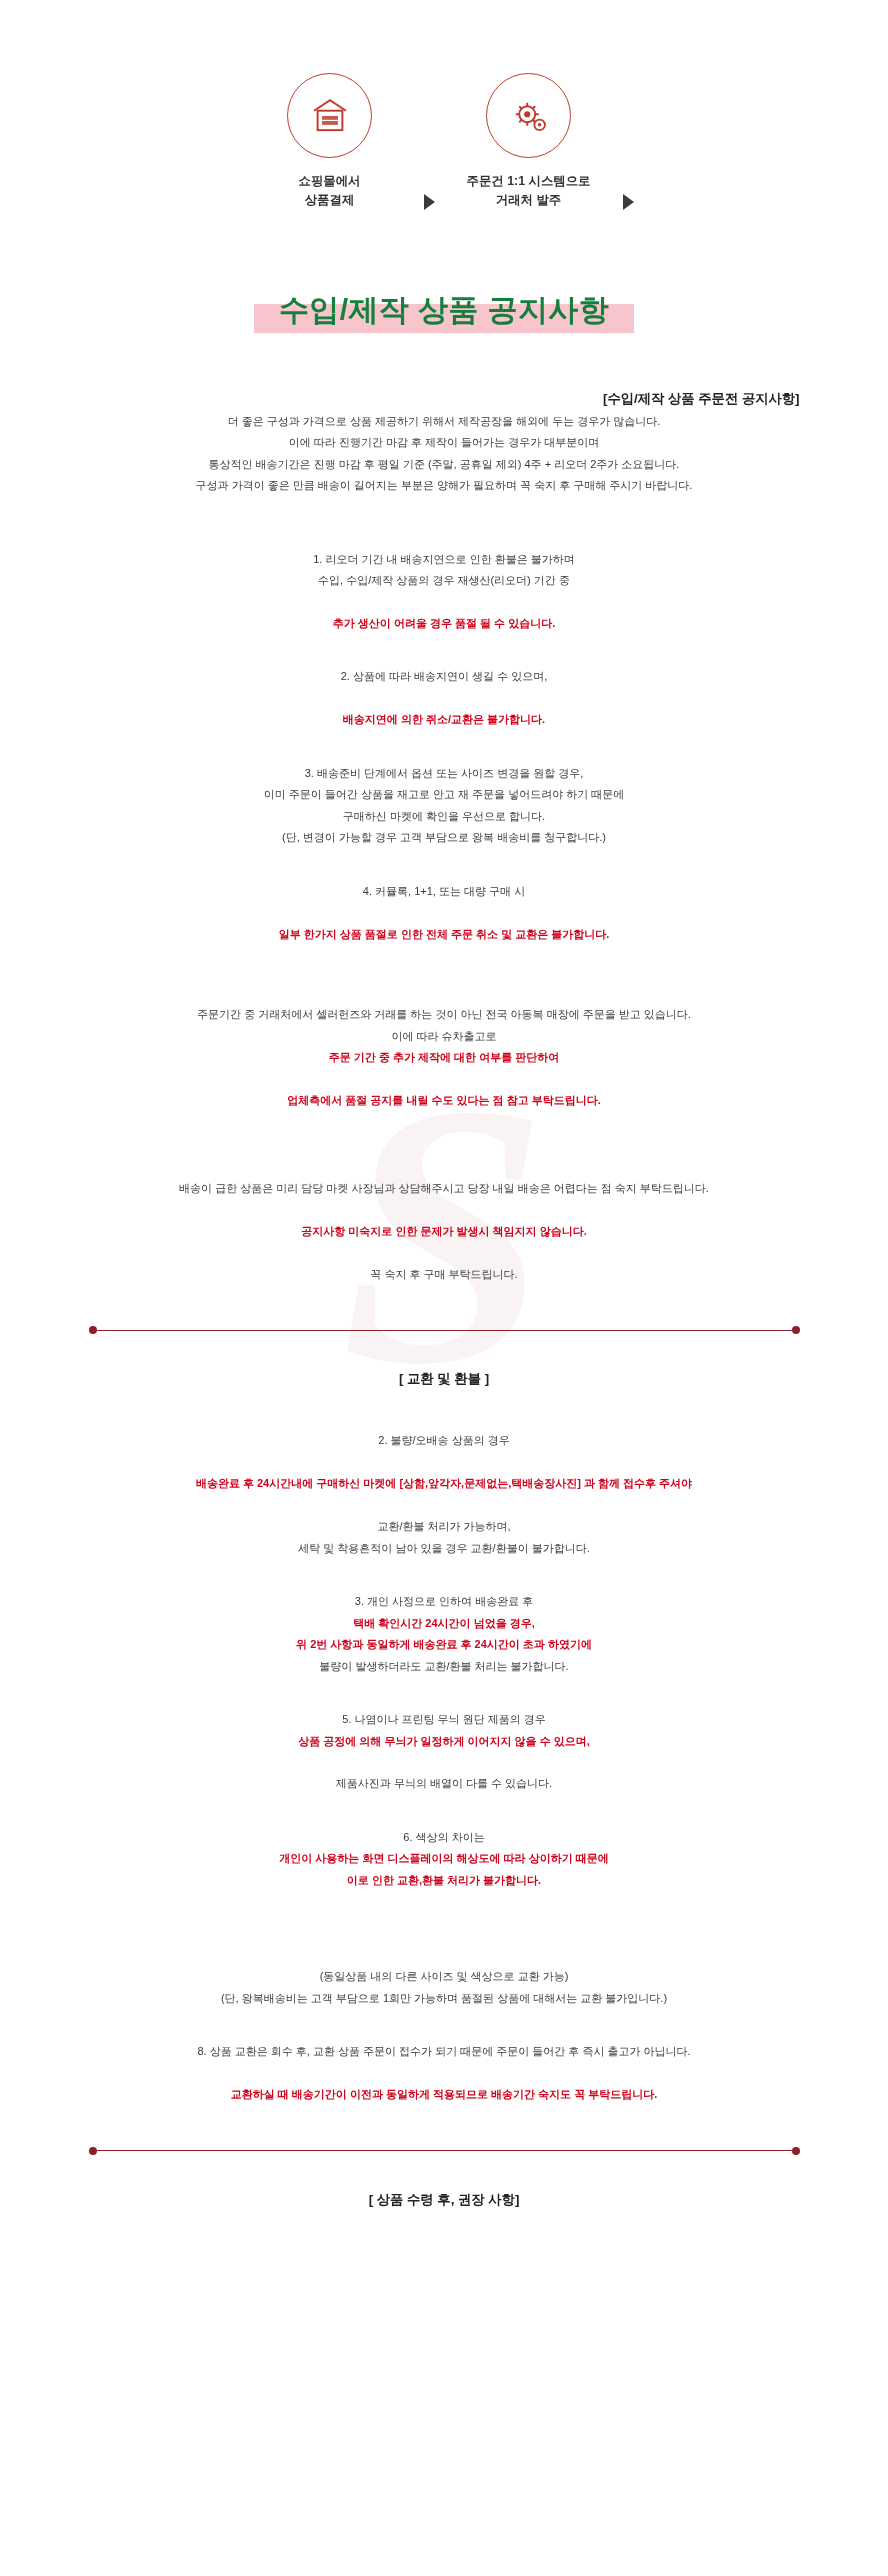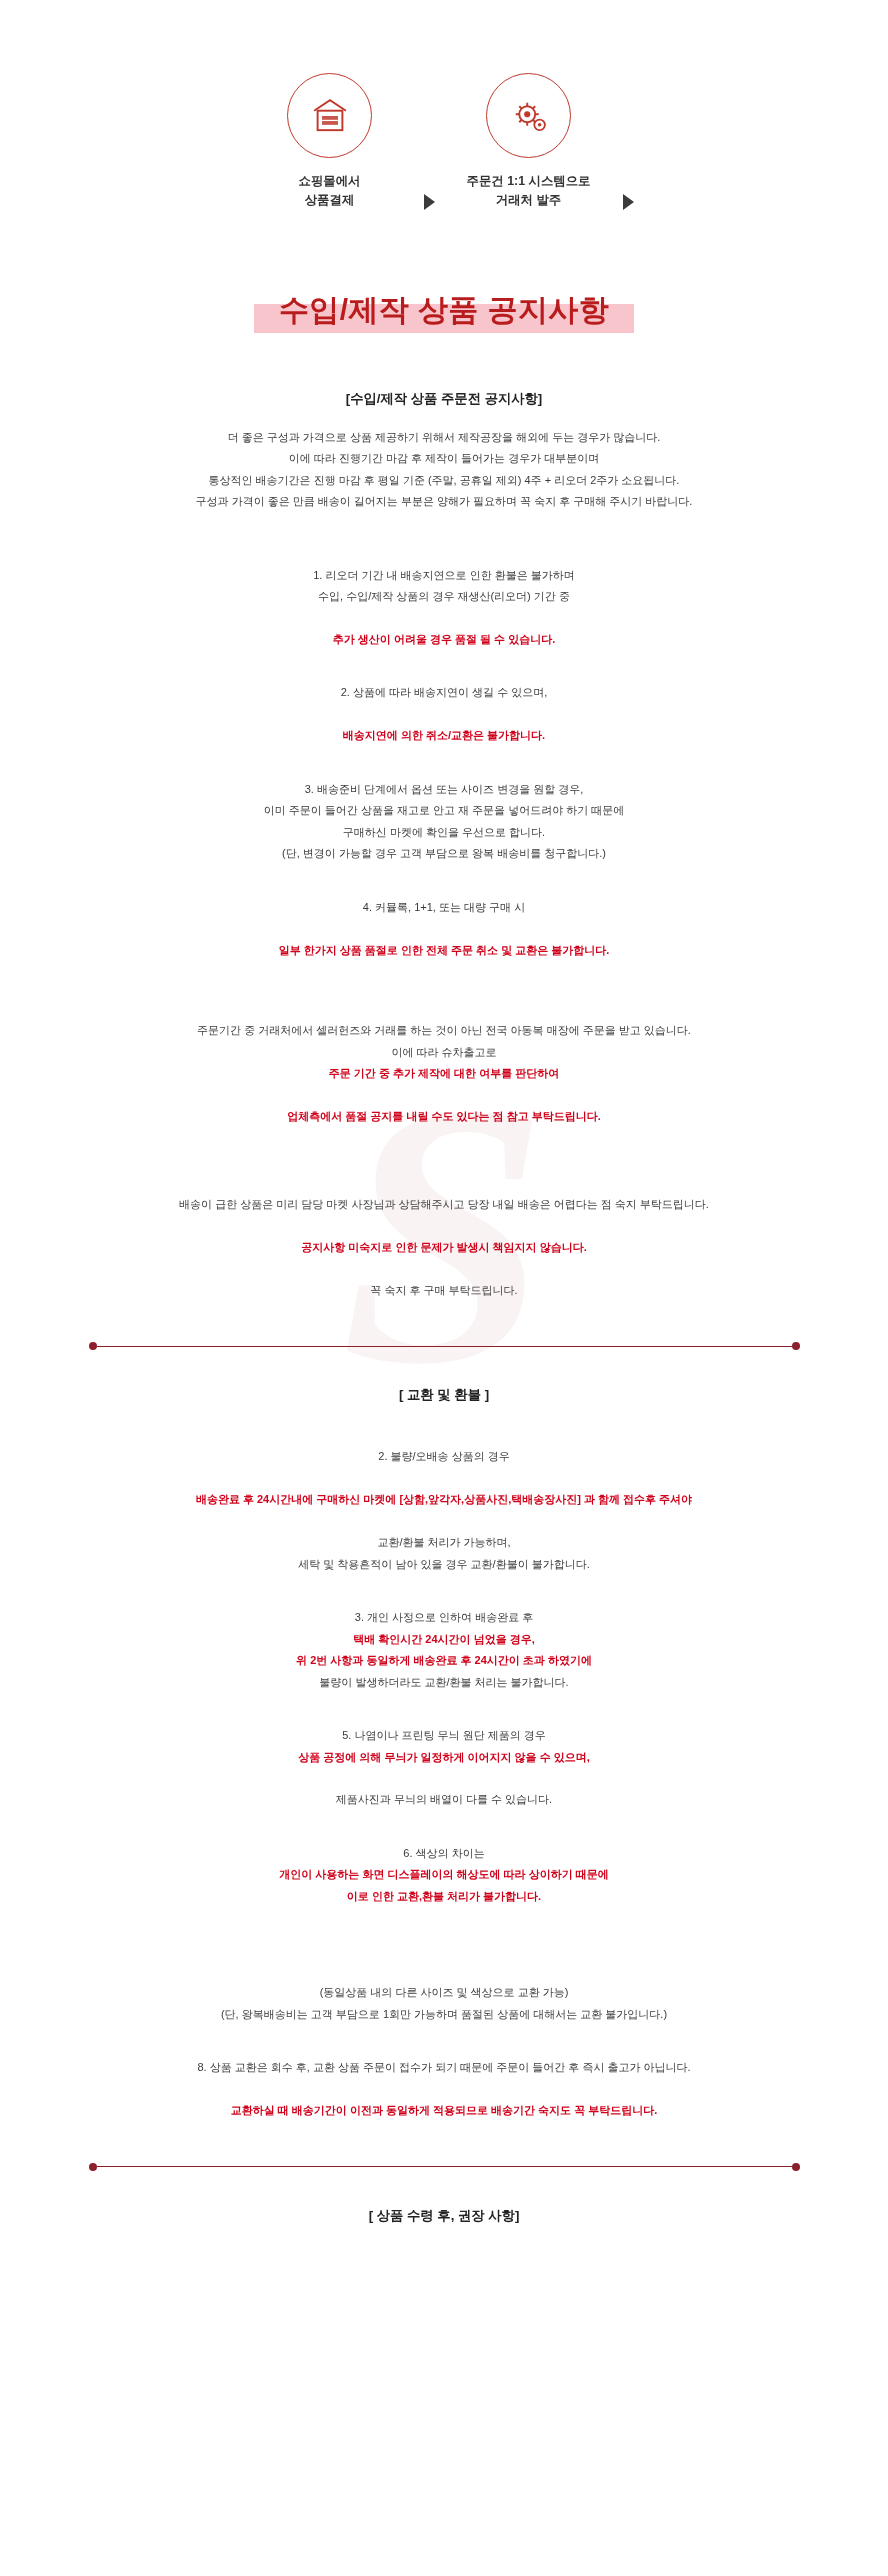--- a/index.html
+++ b/index.html
@@ -130,36 +130,37 @@
     top: 18px;
     bottom: 5.3px;
     background: #f7c5cb;
     z-index: 0;
   }
   .big-head-text {
     position: relative;
     z-index: 1;
     font-size: 30px;
     font-weight: bold;
-    color: #b91c1c;
+    color: #15803d;
     letter-spacing: 0.4px;
   }
 
   
   .section {
     width: 711px;
     margin: 0 auto;
     text-align: center;
   }
   .sec-title {
     font-size: 13.3px;
     font-weight: bold;
     color: #222222;
     margin-top: 52px;
-    margin-bottom: 19px;
+    margin-bottom: 3px;
+    text-align: right;
   }
   p.para {
     font-size: 11px;
     line-height: 1.95;
     color: #3a3a3a;
     margin: 0 0 18px 0;
     white-space: pre-line;
   }
   p.para.tight { margin-bottom: 10.7px; }
   .red { color: #d0021b; font-weight: bold; }
@@ -314,21 +315,21 @@
       <span class="line"></span>
       <span class="dot"></span>
     </div>
 
     <div class="section">
       <div class="block-title">[ 교환 및 환불 ]</div>
 
 
       <p class="para tight">
         <span>2. 불량/오배송 상품의 경우</span><br>
-        <span class="red">배송완료 후 24시간내에 구매하신 마켓에 [상함,앞각자,상품사진,택배송장사진] 과 함께 접수후 주셔야</span><br>
+        <span class="red">배송완료 후 24시간내에 구매하신 마켓에 [상함,앞각자,문제없는,택배송장사진] 과 함께 접수후 주셔야</span><br>
         <span>교환/환불 처리가 가능하며,
 세탁 및 착용흔적이 남아 있을 경우 교환/환불이 불가합니다.</span>
       </p>
 
       <p class="para tight">
         <span>3. 개인 사정으로 인하여 배송완료 후</span>
         <span class="red">택배 확인시간 24시간이 넘었을 경우,
 위 2번 사항과 동일하게 배송완료 후 24시간이 초과 하였기에</span>
         <span>불량이 발생하더라도 교환/환불 처리는 불가합니다.</span>
       </p>

